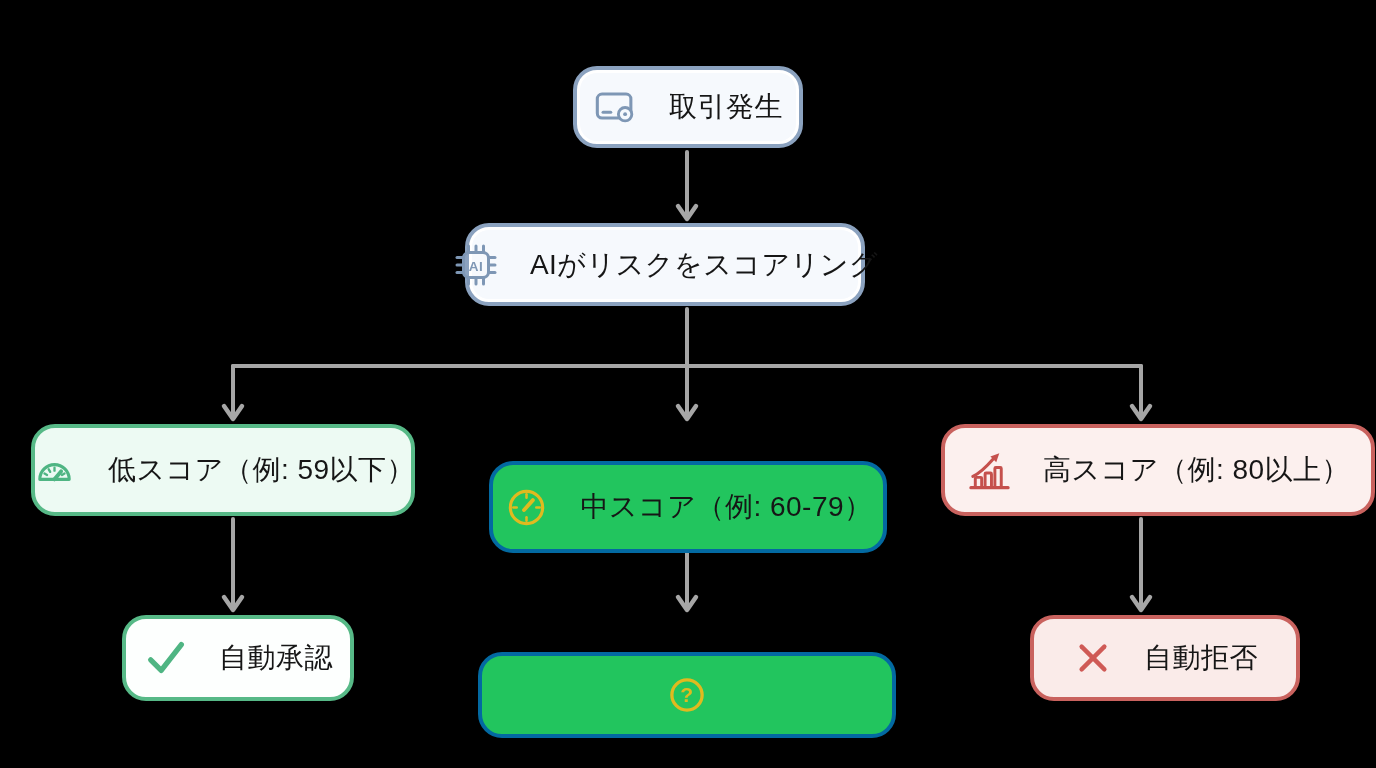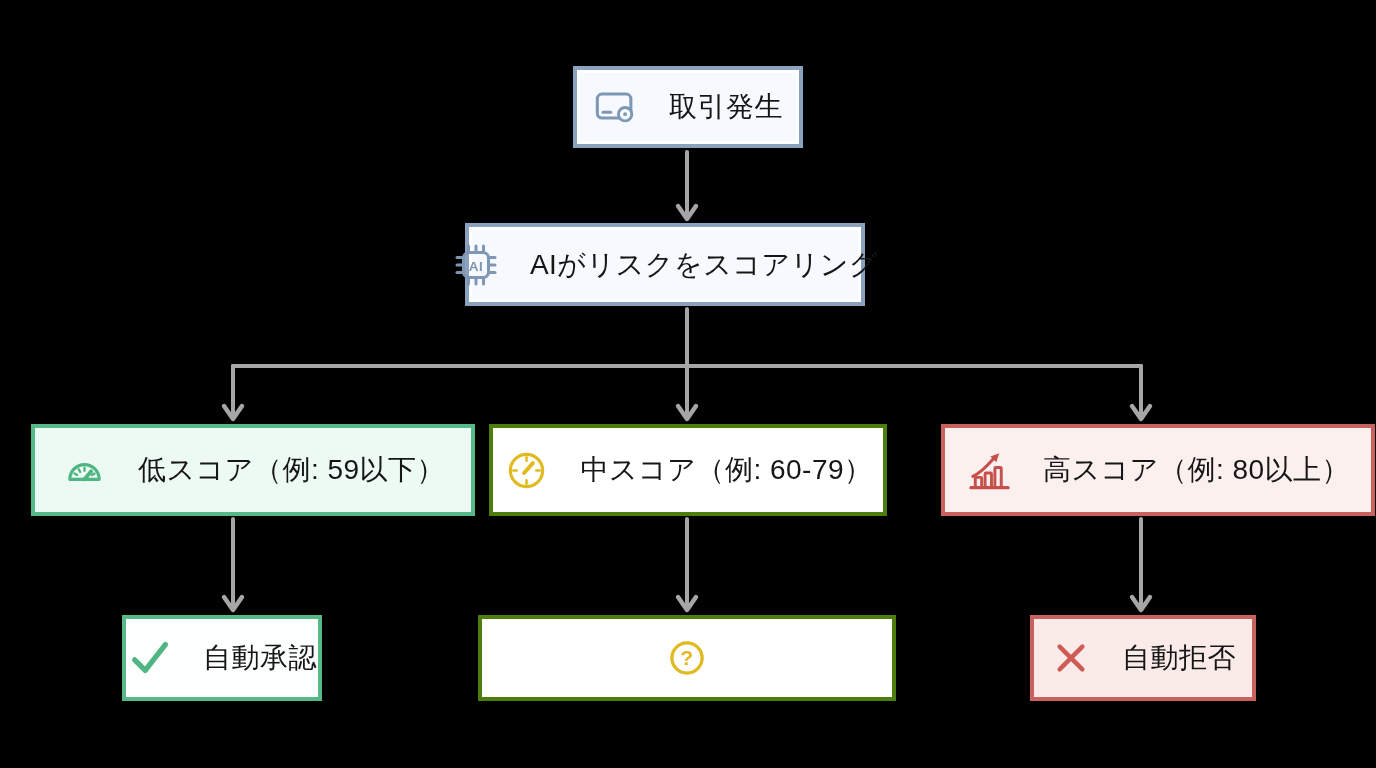--- a/index.html
+++ b/index.html
@@ -21,21 +21,21 @@
     width: 1376px; height: 768px;
     pointer-events: none;
   }
   .node {
     position: absolute;
     box-sizing: border-box;
     display: flex;
     align-items: center;
     justify-content: center;
     gap: 30px;
-    border-radius: 0;
+    border-radius: 24px;
     font-size: 28px;
     font-weight: 500;
     color: #161616;
     letter-spacing: 0.5px;
     white-space: nowrap;
   }
   .node .icon-wrap {
     display: flex;
     align-items: center;
     justify-content: center;
@@ -48,40 +48,41 @@
   }
   .node-green {
     background: #edfaf3;
     border: 4px solid #57b987;
   }
   .node-green-white {
     background: #fdfffe;
     border: 4px solid #57b987;
   }
   .node-yellow {
-    background: #ffffff;
-    border: 4px solid #4d7c0f;
+    background: #22c55e;
+    border: 4px solid #0369a1;
+    margin-top: 37px;
   }
   .node-red {
     background: #fcf0ee;
     border: 4px solid #c9625e;
   }
   .node-red-deep {
     background: #faebe9;
     border: 4px solid #c9625e;
   }
   
   #node-transaction     { left: 573px;  top: 66px;  width: 230px; height: 82px; }
   #node-ai-scoring      { left: 465px;  top: 223px; width: 400px; height: 83px; }
-  #node-low-score       { left: 31px;   top: 424px; width: 444px; height: 92px; }
+  #node-low-score       { left: 31px;   top: 424px; width: 384px; height: 92px; }
   #node-mid-score       { left: 489px;  top: 424px; width: 398px; height: 92px; }
   #node-high-score      { left: 941px;  top: 424px; width: 434px; height: 92px; }
-  #node-auto-approve    { left: 122px;  top: 615px; width: 200px; height: 86px; }
+  #node-auto-approve    { left: 122px;  top: 615px; width: 232px; height: 86px; }
   #node-additional-auth { left: 478px;  top: 615px; width: 418px; height: 86px; }
-  #node-auto-reject     { left: 1030px; top: 615px; width: 226px; height: 86px; }
+  #node-auto-reject     { left: 1030px; top: 615px; width: 270px; height: 86px; }
 </style>
 </head>
 <body>
 
 <div class="stage">
 
   <svg class="arrows-layer" viewBox="0 0 1376 768" xmlns="http://www.w3.org/2000/svg">
     <g stroke="#a6a6a6" fill="none" stroke-linecap="round" stroke-linejoin="round">
 
       <g>

